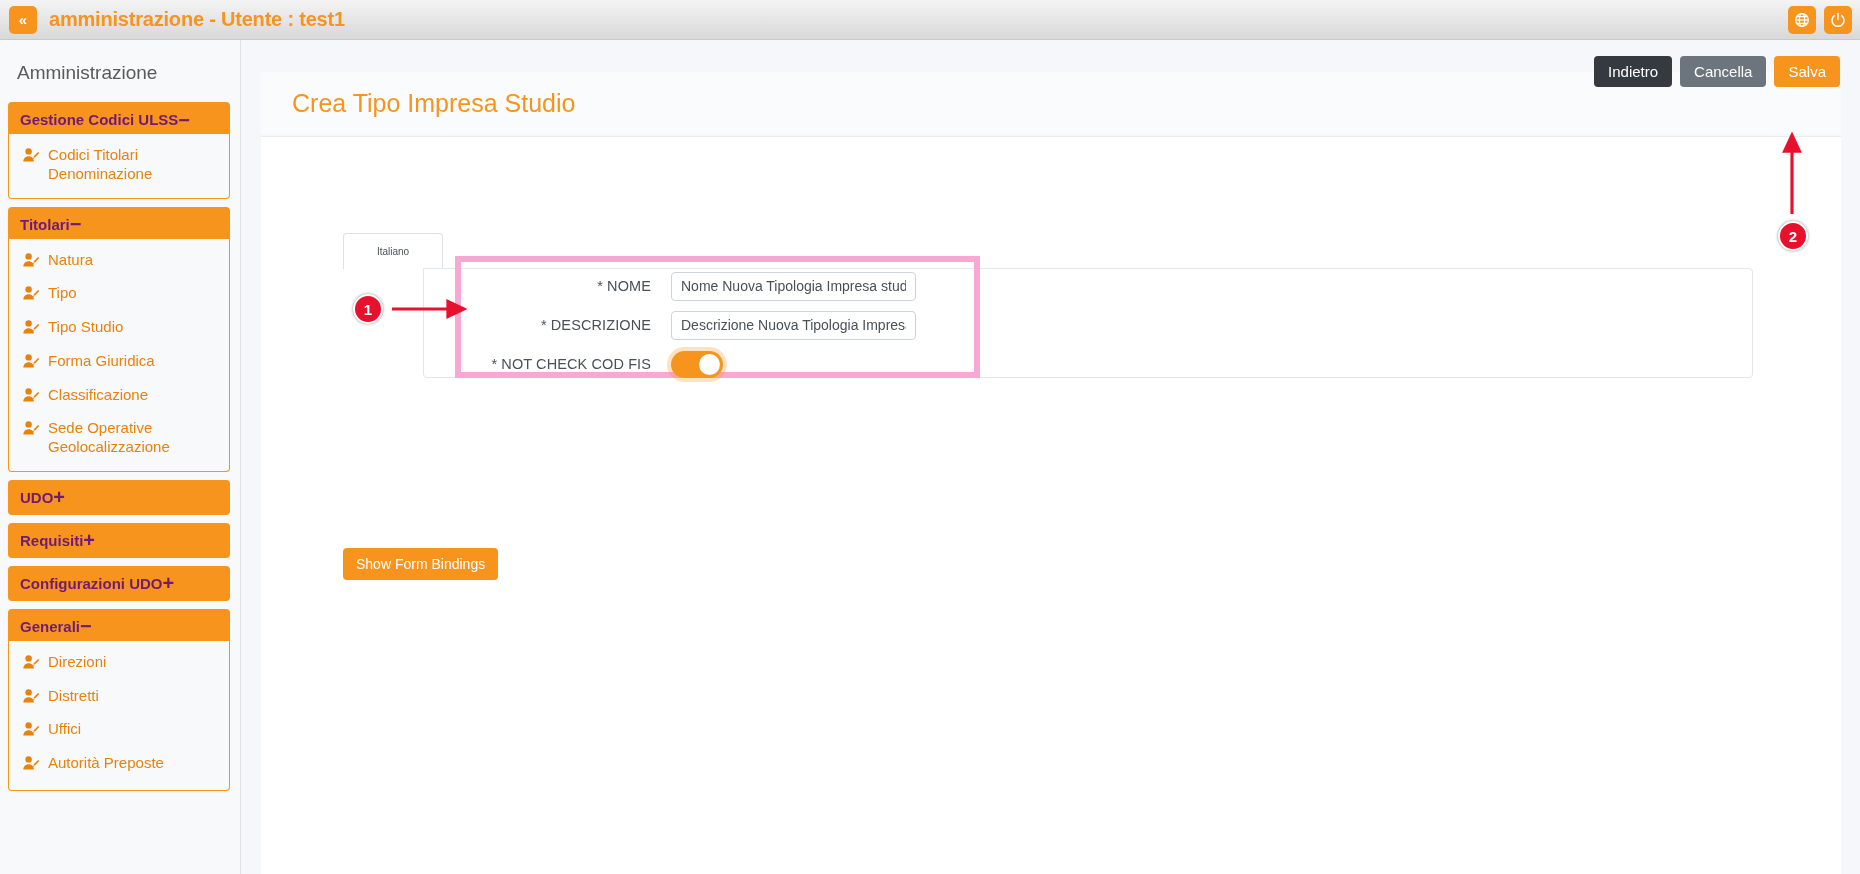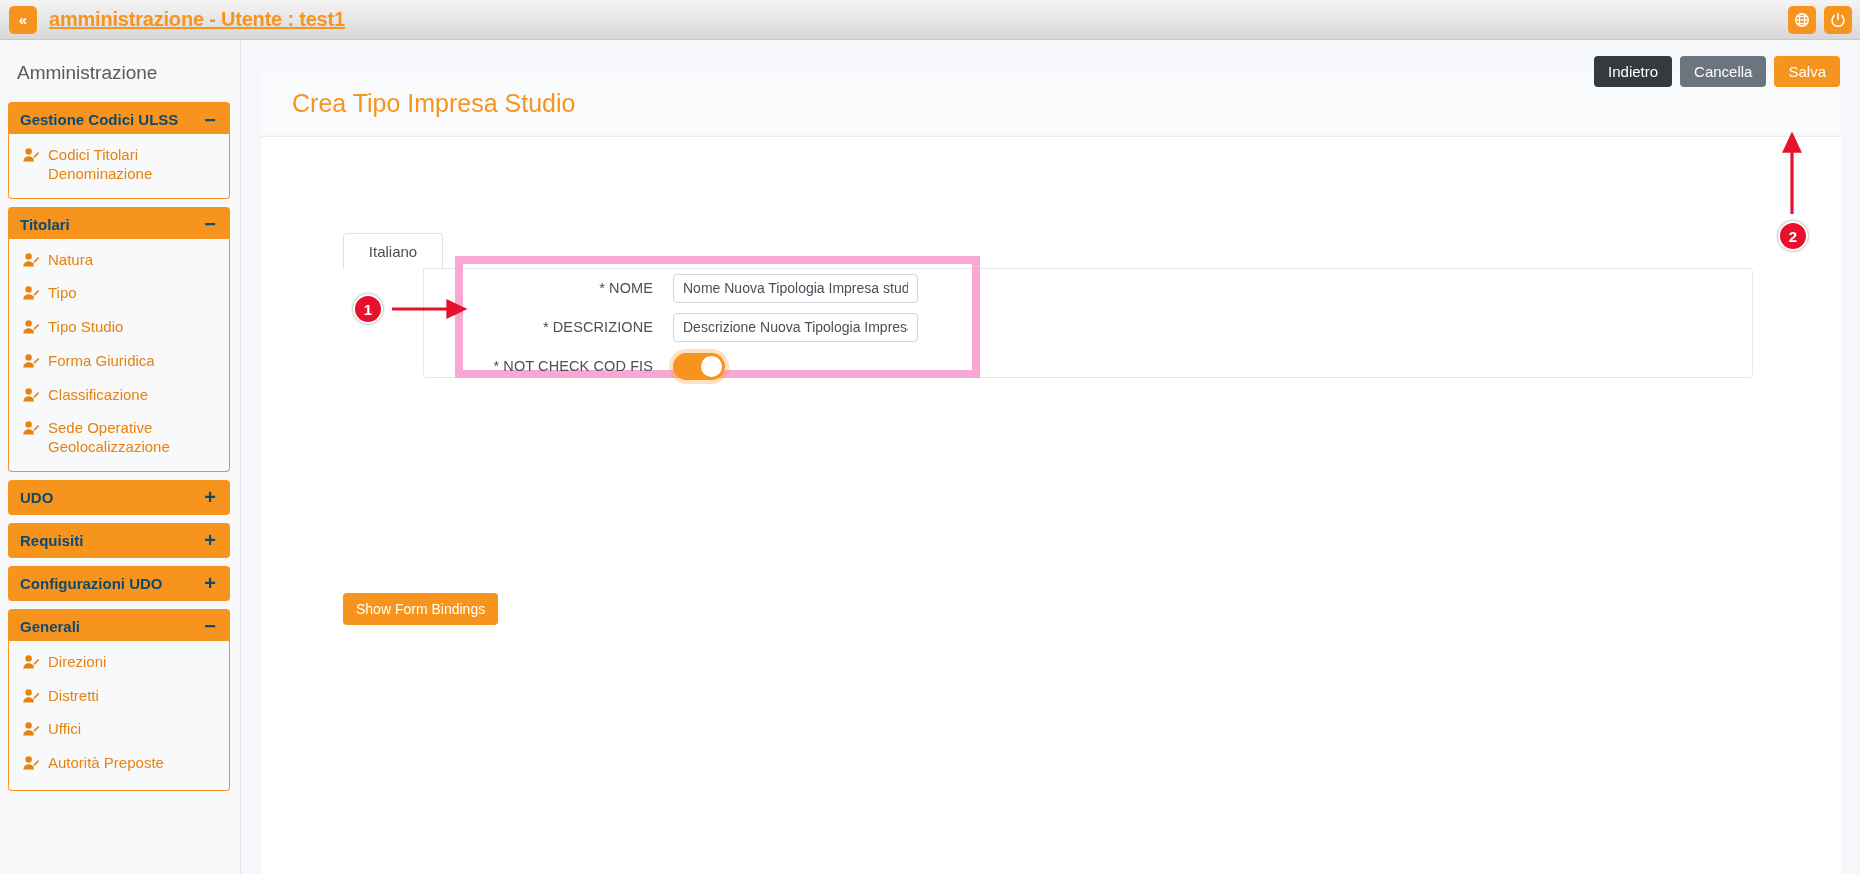--- a/index.html
+++ b/index.html
@@ -24,21 +24,20 @@
     background: #f7941e; border-radius: 5px;
     color: #ffffff; font-size: 15px; font-weight: bold;
     display: flex; align-items: center; justify-content: center;
     cursor: pointer; line-height: 1;
   }
   .topbar-title {
     margin-left: 12px;
     color: #f7941e;
     font-size: 20px; font-weight: bold;
     letter-spacing: -0.2px;
-    text-decoration: underline;
   }
   .topbar-right {
     position: absolute; right: 8px; top: 6px;
     display: flex; gap: 8px;
   }
   .icon-btn {
     width: 28px; height: 28px;
     background: #f7941e; border-radius: 5px;
     display: flex; align-items: center; justify-content: center;
     cursor: pointer;
@@ -57,29 +56,28 @@
     color: #5a5a5a;
     font-size: 19px;
     padding: 22px 0 18px 17px;
     font-weight: normal;
   }
   .sb-inner { padding: 0 10px 0 8px; }
 
   .group { margin-bottom: 8px; }
   .group-header {
     background: #f7941e;
-    color: #0c4a6e;
+    color: #701a75;
     font-weight: bold;
     font-size: 15px;
     height: 35px;
-    display: flex; align-items: center; justify-content: space-between;
+    display: flex; align-items: center; justify-content: flex-start;
     padding: 0 14px 0 12px;
     border-radius: 4px;
     cursor: pointer;
-    gap: 24px;
   }
   .group-header .pm { font-size: 20px; font-weight: bold; line-height: 1; }
   .group-body {
     border: 1px solid #f7941e;
     border-top: none;
     border-radius: 0 0 4px 4px;
     background: #f7f9fb;
     padding: 6px 0 8px 0;
     margin-top: -3px;
   }
@@ -155,36 +153,36 @@
     border-top: 1px solid #e9ecef;
   }
   .tab {
     position: absolute; left: 82px; top: 96px;
     width: 100px; height: 36px;
     background: #ffffff;
     border: 1px solid #dee2e6;
     border-bottom: none;
     border-radius: 4px 4px 0 0;
     display: flex; align-items: center; justify-content: center;
-    font-size: 15px; color: #495057;
+    font-size: 10px; color: #495057;
     cursor: pointer;
   }
   .tab-panel {
     position: absolute; left: 162px; top: 131px;
     width: 1330px; height: 110px;
     background: #ffffff;
     border: 1px solid #e4e7ea;
     border-radius: 0 4px 4px 4px;
   }
 
   
   .form-box {
     position: absolute; left: 194px; top: 119px;
     width: 525px; height: 122px;
-    border: 8px solid #f9a8d4;
+    border: 6px solid #f9a8d4;
     padding: 6px 0 0 0;
   }
   .frow {
     display: flex; align-items: center;
     height: 36px; margin-bottom: 3px;
   }
   .flabel {
     width: 210px; text-align: right;
     padding-right: 20px;
     font-size: 14.5px; color: #4a5058;
@@ -215,21 +213,20 @@
     border-radius: 50%;
   }
 
   .show-bindings {
     position: absolute; left: 82px; top: 411px;
     background: #f7941e; color: #fff;
     border: none; border-radius: 4px;
     font-size: 14px; padding: 8px 13px;
     cursor: pointer;
     font-family: "Liberation Sans", sans-serif;
-    margin-top: 45px;
   }
 
   
   .badge {
     position: absolute;
     width: 30px; height: 30px;
     background: #e8112d;
     border: 2px solid #ffffff;
     box-shadow: 0 0 3px rgba(0,0,0,0.45);
     border-radius: 50%;

